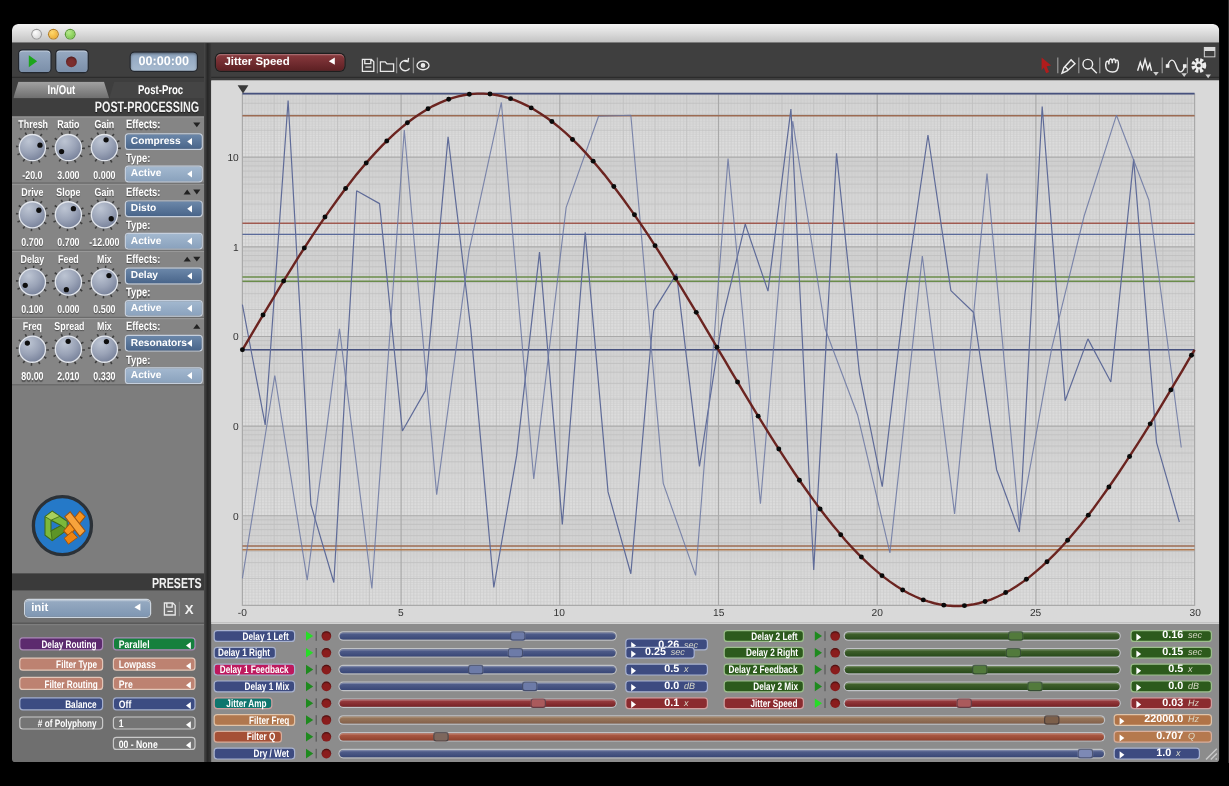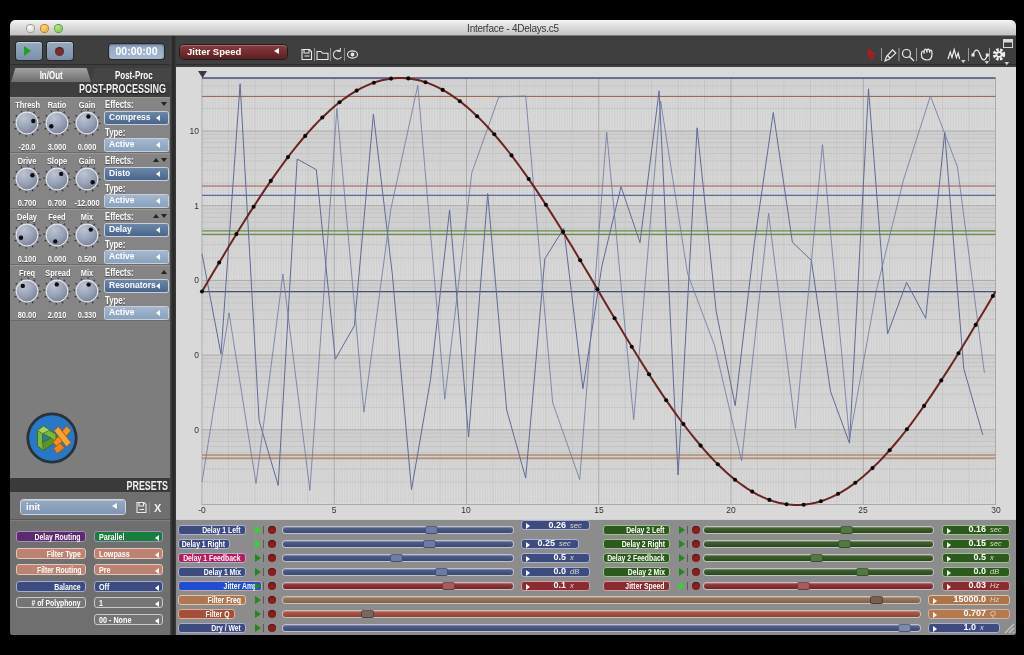--- a/index.html
+++ b/index.html
@@ -73,21 +73,20 @@
         <stop offset="55%" stop-color="#9aa3b7"></stop>
         <stop offset="100%" stop-color="#757f98"></stop>
 </radialGradient>
     </defs>
   </svg>
 <div id="win">
   <div id="tbar">
     <div class="light" style="left:16.5px;background:radial-gradient(circle at 35% 30%,#fdfdfd,#cfcfcf);box-shadow:0 0 0 1px #9a9a9a"></div>
     <div class="light" style="left:30.5px;background:radial-gradient(circle at 35% 30%,#ffd96e,#e9a427);box-shadow:0 0 0 1px #b57d1e"></div>
     <div class="light" style="left:44.5px;background:radial-gradient(circle at 35% 30%,#b6e98a,#6fc140);box-shadow:0 0 0 1px #5a9a35"></div>
-    <div class="tt">Interface  -  4Delays.c5</div>
   </div>
   <div id="toolrow">
     <div class="tbtn" style="left:6px">
         <div style="position:absolute;width:0;height:0;left:8px;top:4px;border-top:5px solid transparent;border-bottom:5px solid transparent;border-left:7px solid #1ca51c;"></div>
       </div>
     <div class="tbtn" style="left:37px">
         <div style="position:absolute;left:8px;top:4.5px;width:9px;height:9px;border-radius:50%;background:#7c2e2e;box-shadow:inset 0 1px 2px rgba(0,0,0,.4)"></div>
       </div>
     <div id="timebox">00:00:00</div>
     <div id="jcombo">Jitter Speed<div style="position:absolute;width:0;height:0;left:94px;top:3.2px;border-top:3.5px solid transparent;border-bottom:3.5px solid transparent;border-right:5px solid #fff;"></div></div>
@@ -417,21 +416,21 @@
 </svg></div>
   <div id="sliders">
       <div class="slab" style="left:2px;top:4.5px;width:68px;background:#3d4b80;border-color:#a8b2cf">
         <span>Delay 1 Left</span>
       </div>
       <div style="position:absolute;width:0;height:0;left:79px;top:5.8px;border-top:4.2px solid transparent;border-bottom:4.2px solid transparent;border-left:6px solid #27dd27;"></div>
       <div style="position:absolute;left:86.5px;top:6px;width:1px;height:8px;background:#5a5a5a"></div>
       <div style="position:absolute;left:92px;top:6px;width:8px;height:8px;border-radius:50%;background:#8a1d1d;box-shadow:inset 0 1px 1px rgba(0,0,0,.45)"></div>
       <div style="position:absolute;left:107px;top:7px;width:230px;height:6px;border-radius:3px;background:linear-gradient(#55628e ,#394777);box-shadow:0 0 0 1px rgba(235,238,245,.55),inset 0 1px 0 rgba(255,255,255,.22)"></div>
       <div style="position:absolute;left:249px;top:5.75px;width:12.5px;height:8.5px;border-radius:2.5px;background:#6d7ba8;box-shadow:inset 0 0 0 1px rgba(20,25,40,.45),inset 0 1px 0 rgba(255,255,255,.25)"></div>
-      <div class="vbox" style="left:345px;top:0;width:69px;background:#3d4b80;border-color:#a8b2cf">
+      <div class="vbox" style="left:345px;top:12px;width:69px;background:#3d4b80;border-color:#a8b2cf">
         <div style="position:absolute;width:0;height:0;left:4px;top:2.2px;border-top:3px solid transparent;border-bottom:3px solid transparent;border-left:4px solid #fff;"></div>
         <span class="vv">0.26</span>
         <span class="vu">sec</span>
       </div>
       <div class="slab" style="left:2px;top:18.5px;width:52px;background:#3d4b80;border-color:#a8b2cf">
         <span>Delay 1 Right</span>
       </div>
       <div style="position:absolute;width:0;height:0;left:79px;top:19.8px;border-top:4.2px solid transparent;border-bottom:4.2px solid transparent;border-left:6px solid #27dd27;"></div>
       <div style="position:absolute;left:86.5px;top:20px;width:1px;height:8px;background:#5a5a5a"></div>
       <div style="position:absolute;left:92px;top:20px;width:8px;height:8px;border-radius:50%;background:#8a1d1d;box-shadow:inset 0 1px 1px rgba(0,0,0,.45)"></div>
@@ -461,21 +460,21 @@
       <div style="position:absolute;width:0;height:0;left:79px;top:47.8px;border-top:4.2px solid transparent;border-bottom:4.2px solid transparent;border-left:6px solid #1e8a1e;"></div>
       <div style="position:absolute;left:86.5px;top:48px;width:1px;height:8px;background:#5a5a5a"></div>
       <div style="position:absolute;left:92px;top:48px;width:8px;height:8px;border-radius:50%;background:#8a1d1d;box-shadow:inset 0 1px 1px rgba(0,0,0,.45)"></div>
       <div style="position:absolute;left:107px;top:49px;width:230px;height:6px;border-radius:3px;background:linear-gradient(#55628e ,#394777);box-shadow:0 0 0 1px rgba(235,238,245,.55),inset 0 1px 0 rgba(255,255,255,.22)"></div>
       <div style="position:absolute;left:259px;top:47.75px;width:12.5px;height:8.5px;border-radius:2.5px;background:#6d7ba8;box-shadow:inset 0 0 0 1px rgba(20,25,40,.45),inset 0 1px 0 rgba(255,255,255,.25)"></div>
       <div class="vbox" style="left:345px;top:46.5px;width:69px;background:#3d4b80;border-color:#a8b2cf">
         <div style="position:absolute;width:0;height:0;left:4px;top:2.2px;border-top:3px solid transparent;border-bottom:3px solid transparent;border-left:4px solid #fff;"></div>
         <span class="vv">0.0</span>
         <span class="vu">dB</span>
       </div>
-      <div class="slab" style="left:2px;top:60.5px;width:84px;background:#1d4ed8;border-color:#cfa0a0">
+      <div class="slab" style="left:2px;top:60.5px;width:49px;background:#0f766e;border-color:#cfa0a0">
         <span>Jitter Amp</span>
       </div>
       <div style="position:absolute;width:0;height:0;left:79px;top:61.8px;border-top:4.2px solid transparent;border-bottom:4.2px solid transparent;border-left:6px solid #1e8a1e;"></div>
       <div style="position:absolute;left:86.5px;top:62px;width:1px;height:8px;background:#5a5a5a"></div>
       <div style="position:absolute;left:92px;top:62px;width:8px;height:8px;border-radius:50%;background:#8a1d1d;box-shadow:inset 0 1px 1px rgba(0,0,0,.45)"></div>
       <div style="position:absolute;left:107px;top:63px;width:230px;height:6px;border-radius:3px;background:linear-gradient(#9d4043 ,#762124);box-shadow:0 0 0 1px rgba(235,238,245,.55),inset 0 1px 0 rgba(255,255,255,.22)"></div>
       <div style="position:absolute;left:266px;top:61.75px;width:12.5px;height:8.5px;border-radius:2.5px;background:#aa5a5c;box-shadow:inset 0 0 0 1px rgba(20,25,40,.45),inset 0 1px 0 rgba(255,255,255,.25)"></div>
       <div class="vbox" style="left:345px;top:60.5px;width:69px;background:#8b2b2f;border-color:#cfa0a0">
         <div style="position:absolute;width:0;height:0;left:4px;top:2.2px;border-top:3px solid transparent;border-bottom:3px solid transparent;border-left:4px solid #fff;"></div>
         <span class="vv">0.1</span>
@@ -484,21 +483,21 @@
       <div class="slab" style="left:2px;top:74.5px;width:68px;background:#b0774e;border-color:#dfc3a9">
         <span>Filter Freq</span>
       </div>
       <div style="position:absolute;width:0;height:0;left:79px;top:75.8px;border-top:4.2px solid transparent;border-bottom:4.2px solid transparent;border-left:6px solid #1e8a1e;"></div>
       <div style="position:absolute;left:86.5px;top:76px;width:1px;height:8px;background:#5a5a5a"></div>
       <div style="position:absolute;left:92px;top:76px;width:8px;height:8px;border-radius:50%;background:#8a1d1d;box-shadow:inset 0 1px 1px rgba(0,0,0,.45)"></div>
       <div style="position:absolute;left:107px;top:77px;width:637px;height:6px;border-radius:3px;background:linear-gradient(#9d7d5f ,#84604a);box-shadow:0 0 0 1px rgba(235,238,245,.55),inset 0 1px 0 rgba(255,255,255,.22)"></div>
       <div style="position:absolute;left:694px;top:75.75px;width:12.5px;height:8.5px;border-radius:2.5px;background:#7c5f4a;box-shadow:inset 0 0 0 1px rgba(20,25,40,.45),inset 0 1px 0 rgba(255,255,255,.25)"></div>
       <div class="vbox" style="left:752px;top:74.5px;width:82px;background:#b07347;border-color:#dfc3a9">
         <div style="position:absolute;width:0;height:0;left:4px;top:2.2px;border-top:3px solid transparent;border-bottom:3px solid transparent;border-left:4px solid #fff;"></div>
-        <span class="vv">15000.0</span>
+        <span class="vv">22000.0</span>
         <span class="vu">Hz</span>
       </div>
       <div class="slab" style="left:2px;top:88.5px;width:57px;background:#a55036;border-color:#d8ae9c">
         <span>Filter Q</span>
       </div>
       <div style="position:absolute;width:0;height:0;left:79px;top:89.8px;border-top:4.2px solid transparent;border-bottom:4.2px solid transparent;border-left:6px solid #1e8a1e;"></div>
       <div style="position:absolute;left:86.5px;top:90px;width:1px;height:8px;background:#5a5a5a"></div>
       <div style="position:absolute;left:92px;top:90px;width:8px;height:8px;border-radius:50%;background:#8a1d1d;box-shadow:inset 0 1px 1px rgba(0,0,0,.45)"></div>
       <div style="position:absolute;left:107px;top:91px;width:637px;height:6px;border-radius:3px;background:linear-gradient(#b2604a ,#90412e);box-shadow:0 0 0 1px rgba(235,238,245,.55),inset 0 1px 0 rgba(255,255,255,.22)"></div>
       <div style="position:absolute;left:185px;top:89.75px;width:12.5px;height:8.5px;border-radius:2.5px;background:#7d675d;box-shadow:inset 0 0 0 1px rgba(20,25,40,.45),inset 0 1px 0 rgba(255,255,255,.25)"></div>

